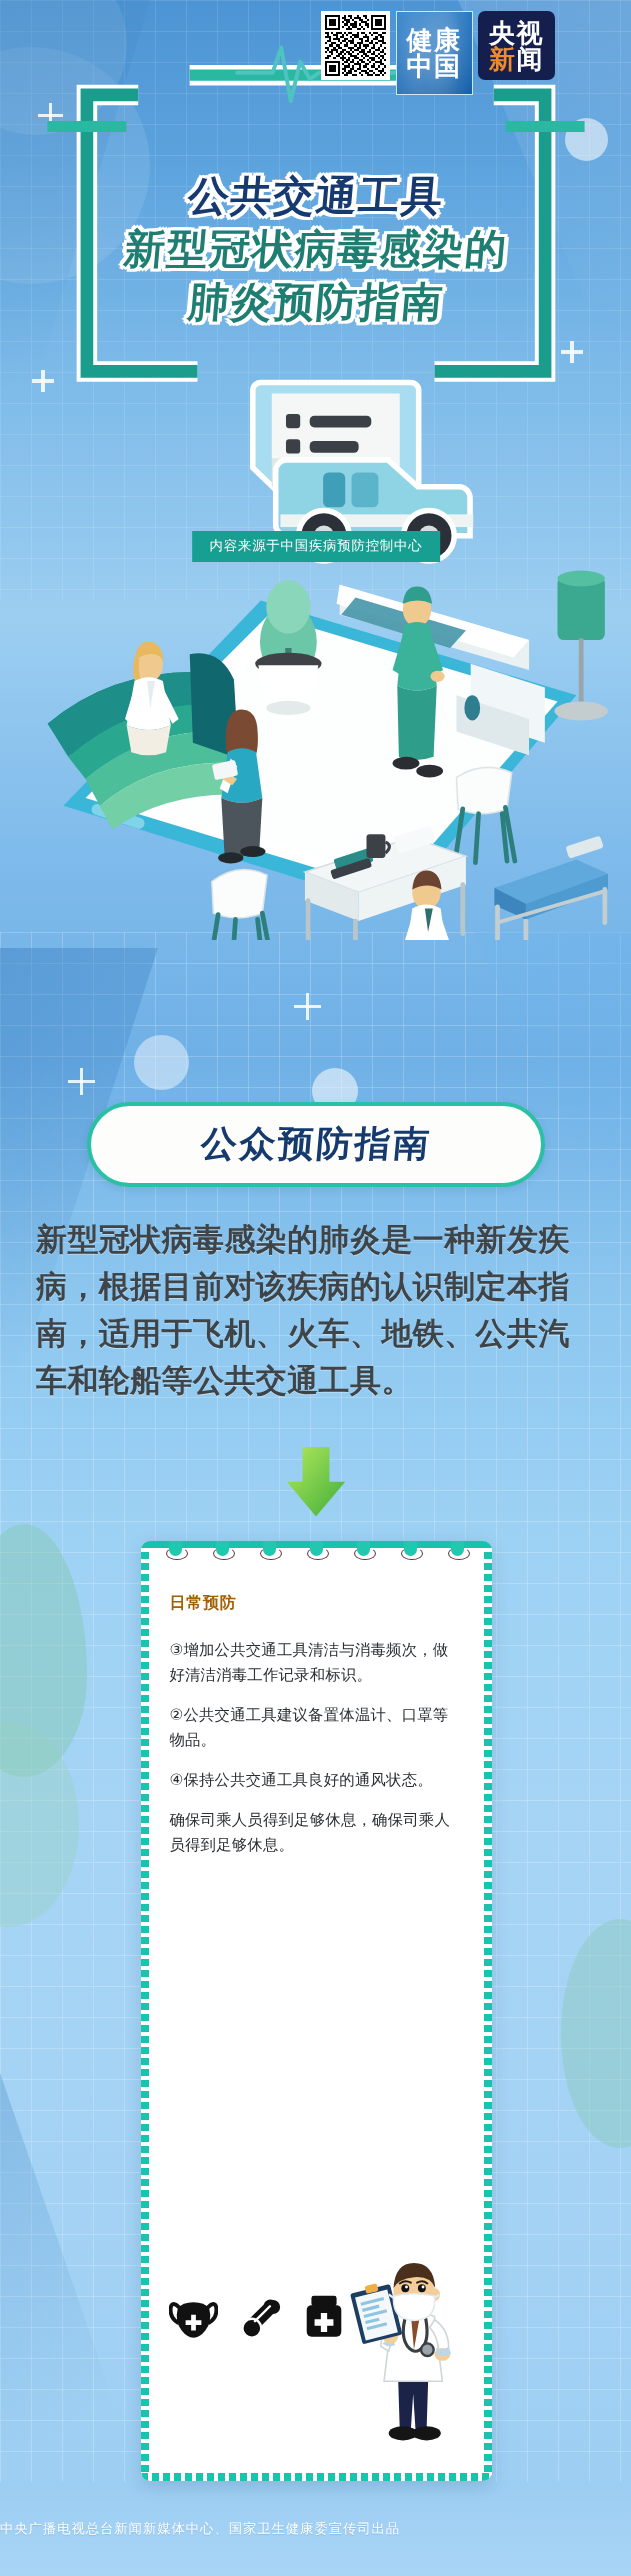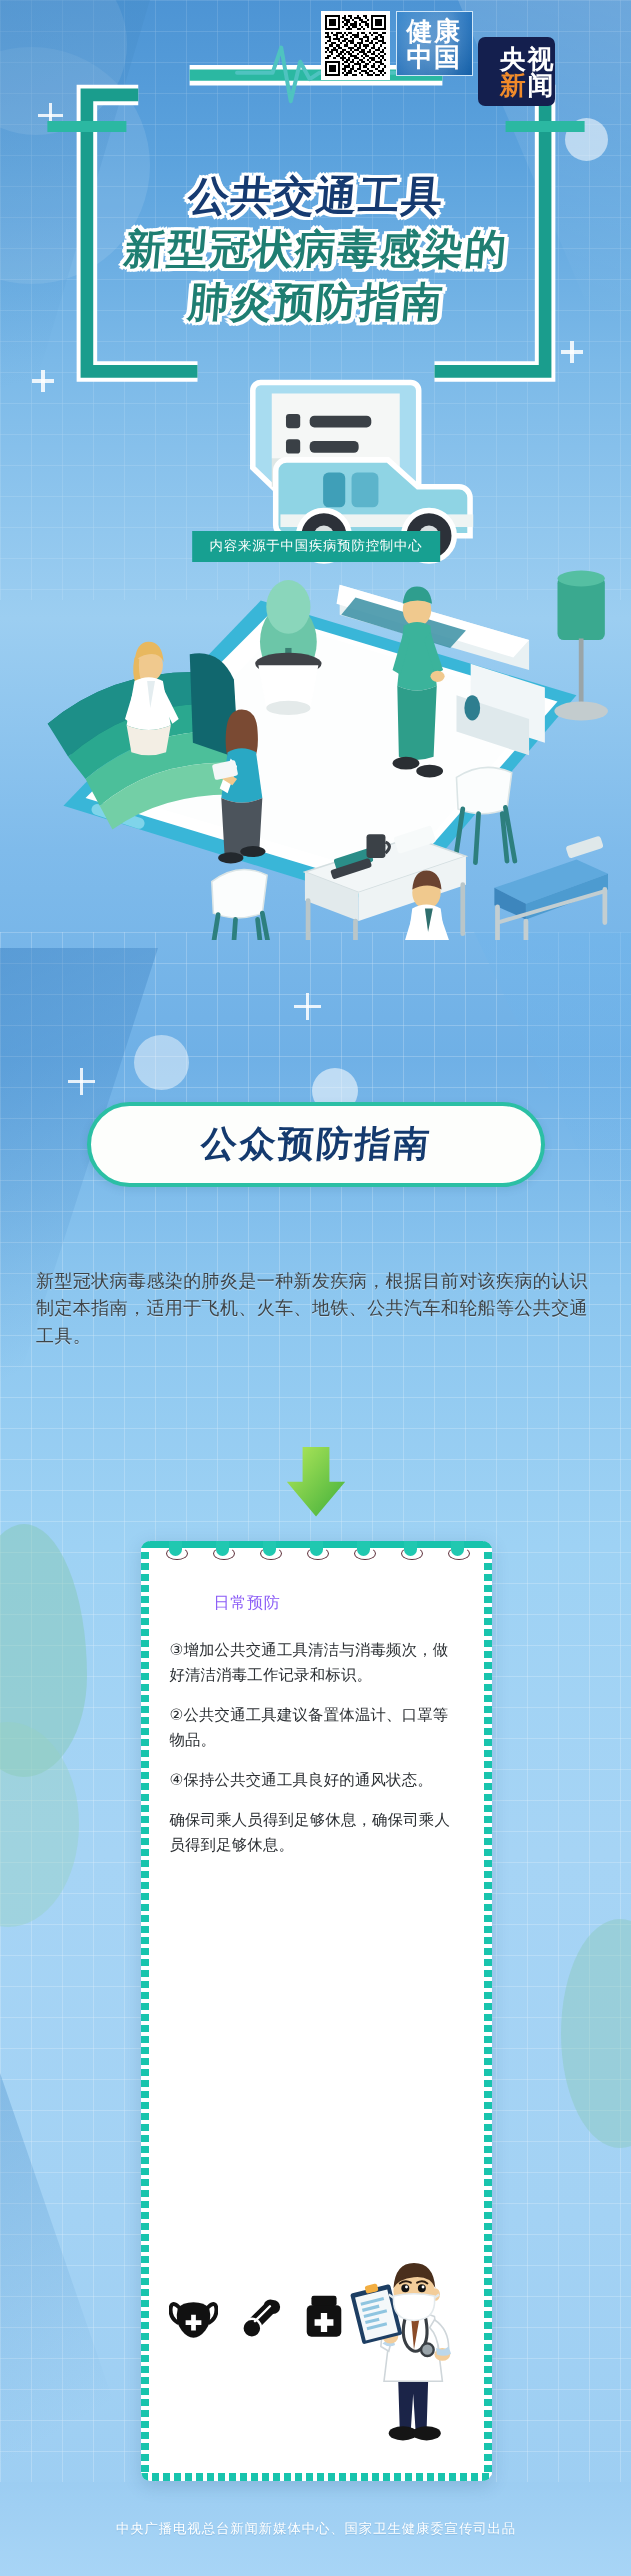--- a/index.html
+++ b/index.html
@@ -41,41 +41,41 @@
   
   .logo-row {
     position: absolute; top: 11px; left: 321px;
     display: flex; align-items: stretch; gap: 5.5px; z-index: 40;
   }
   .qr {
     width: 69px; height: 69px; background: #fff; padding: 4px;
     display: block;
   }
   .logo-health {
-    width: 77px; height: 65px;
+    width: 77px; height: 84px;
     background: linear-gradient(150deg,#2a7fc9 0%, #1f6fbb 45%, #1560a8 100%);
     border: 1.6px solid #cfe6f8;
     display: flex; flex-direction: column; align-items: center; justify-content: center;
     color: #ffffff; line-height: 1.0; letter-spacing: 1.6px;
     font-weight: 700; font-size: 26px;
     position: relative; overflow: hidden;
   }
   .logo-health span { position: relative; z-index: 2; }
   .logo-health::before {
     content:""; position:absolute; left:-20%; top:-25%; width:150%; height:150%;
     background:
       radial-gradient(ellipse 60% 120% at 35% 50%, rgba(255,255,255,.30), rgba(255,255,255,0) 60%),
       radial-gradient(ellipse 40% 100% at 60% 40%, rgba(255,255,255,.22), rgba(255,255,255,0) 65%);
     z-index:1;
   }
   .logo-cctv {
     width: 77px; height: 69px; border-radius: 7.1px;
     background: #141f4e;
-    display: flex; flex-direction: column; align-items: flex-end; justify-content: center;
-    line-height: 1.0; letter-spacing: 1.6px; font-weight: 700; font-size: 26px; margin-top: 26px;
+    display: flex; flex-direction: column; align-items: center; justify-content: center;
+    line-height: 1.0; letter-spacing: 1.6px; font-weight: 700; font-size: 26px;
   }
   .logo-cctv .l1 { color:#ffffff; }
   .logo-cctv .l2 { color:#ffffff; }
   .logo-cctv .l2 .orange { color:#f08a2a; }
 
   
   .title-frame { position:absolute; left:0; top:0; width:632px; height:569px; }
 
   .hero-title {
     position: absolute; left: 0; right: 0; top: 172px;
@@ -131,22 +131,22 @@
     box-shadow: 0 2.4px 8px rgba(20,70,110,.12);
   }
   .pill span {
     font-size: 36px; font-weight:700; color:#143a6e; letter-spacing: 2.4px;
     transform: skewX(-5deg);
     font-family:"DejaVu Sans","Liberation Sans",sans-serif;
   }
 
   
   .intro {
-    position:absolute; left: 36px; top: 1268px; width: 562px; z-index: 28;
-    color:#3e4448; font-weight:400; font-size: 18px; line-height: 1.52;
+    position:absolute; left: 36px; top: 1216px; width: 562px; z-index: 28;
+    color:#3e4448; font-weight:700; font-size: 31px; line-height: 1.52;
     letter-spacing: 0.4px;
     text-shadow: 0 0.8px 0 rgba(255,255,255,.35);
   }
 
   
   .arrow-down {
     position:absolute; left:50%; transform:translateX(-50%);
     top: 1447px; z-index: 28;
   }
 
@@ -192,23 +192,22 @@
   .ring::after{
     content:""; position:absolute; left:-3.2px; bottom:-4px;
     width:20px; height:11px; border-radius:50%;
     border:1.6px solid #5d2f3a; border-top-color:transparent;
     background: transparent;
   }
 
   .card-inner { position:absolute; left:0; right:0; top:0; bottom:0; padding: 52px 28.4px 0 28.4px; }
 
   .card-h2 {
-    font-size: 16px; font-weight:400; color:#8b5cf6; letter-spacing:0.8px;
+    font-size: 16px; font-weight:700; color:#a16207; letter-spacing:0.8px;
     margin-bottom: 24px;
-    margin-left: 44px;
   }
   .adv-item {
     font-size: 15.4px; line-height: 1.62; color:#2b2f33;
     letter-spacing: 0.2px; margin-bottom: 15px;
     text-indent: 0;
   }
 
   
   .icons-row {
     position:absolute; left: 28.4px; bottom: 141px;
@@ -217,21 +216,21 @@
 
   
   .doctor {
     position:absolute; right: 11px; bottom: 30px; z-index: 6;
   }
 
   
   .footer {
     position:absolute; left:0; right:0; bottom: 0; height: 94px;
     background: linear-gradient(180deg,#9ccdf2 0%, #a8d5f6 100%);
-    display:flex; align-items:center; justify-content:center;
+    display:flex; align-items:center; justify-content:flex-start;
     z-index: 20;
   }
   .footer span {
     color:#ffffff; font-size: 13.4px; letter-spacing: 0.9px;
     text-shadow: 0 0.8px 0.8px rgba(60,120,170,.25);
   }
 </style>
 </head>
 <body>
 

